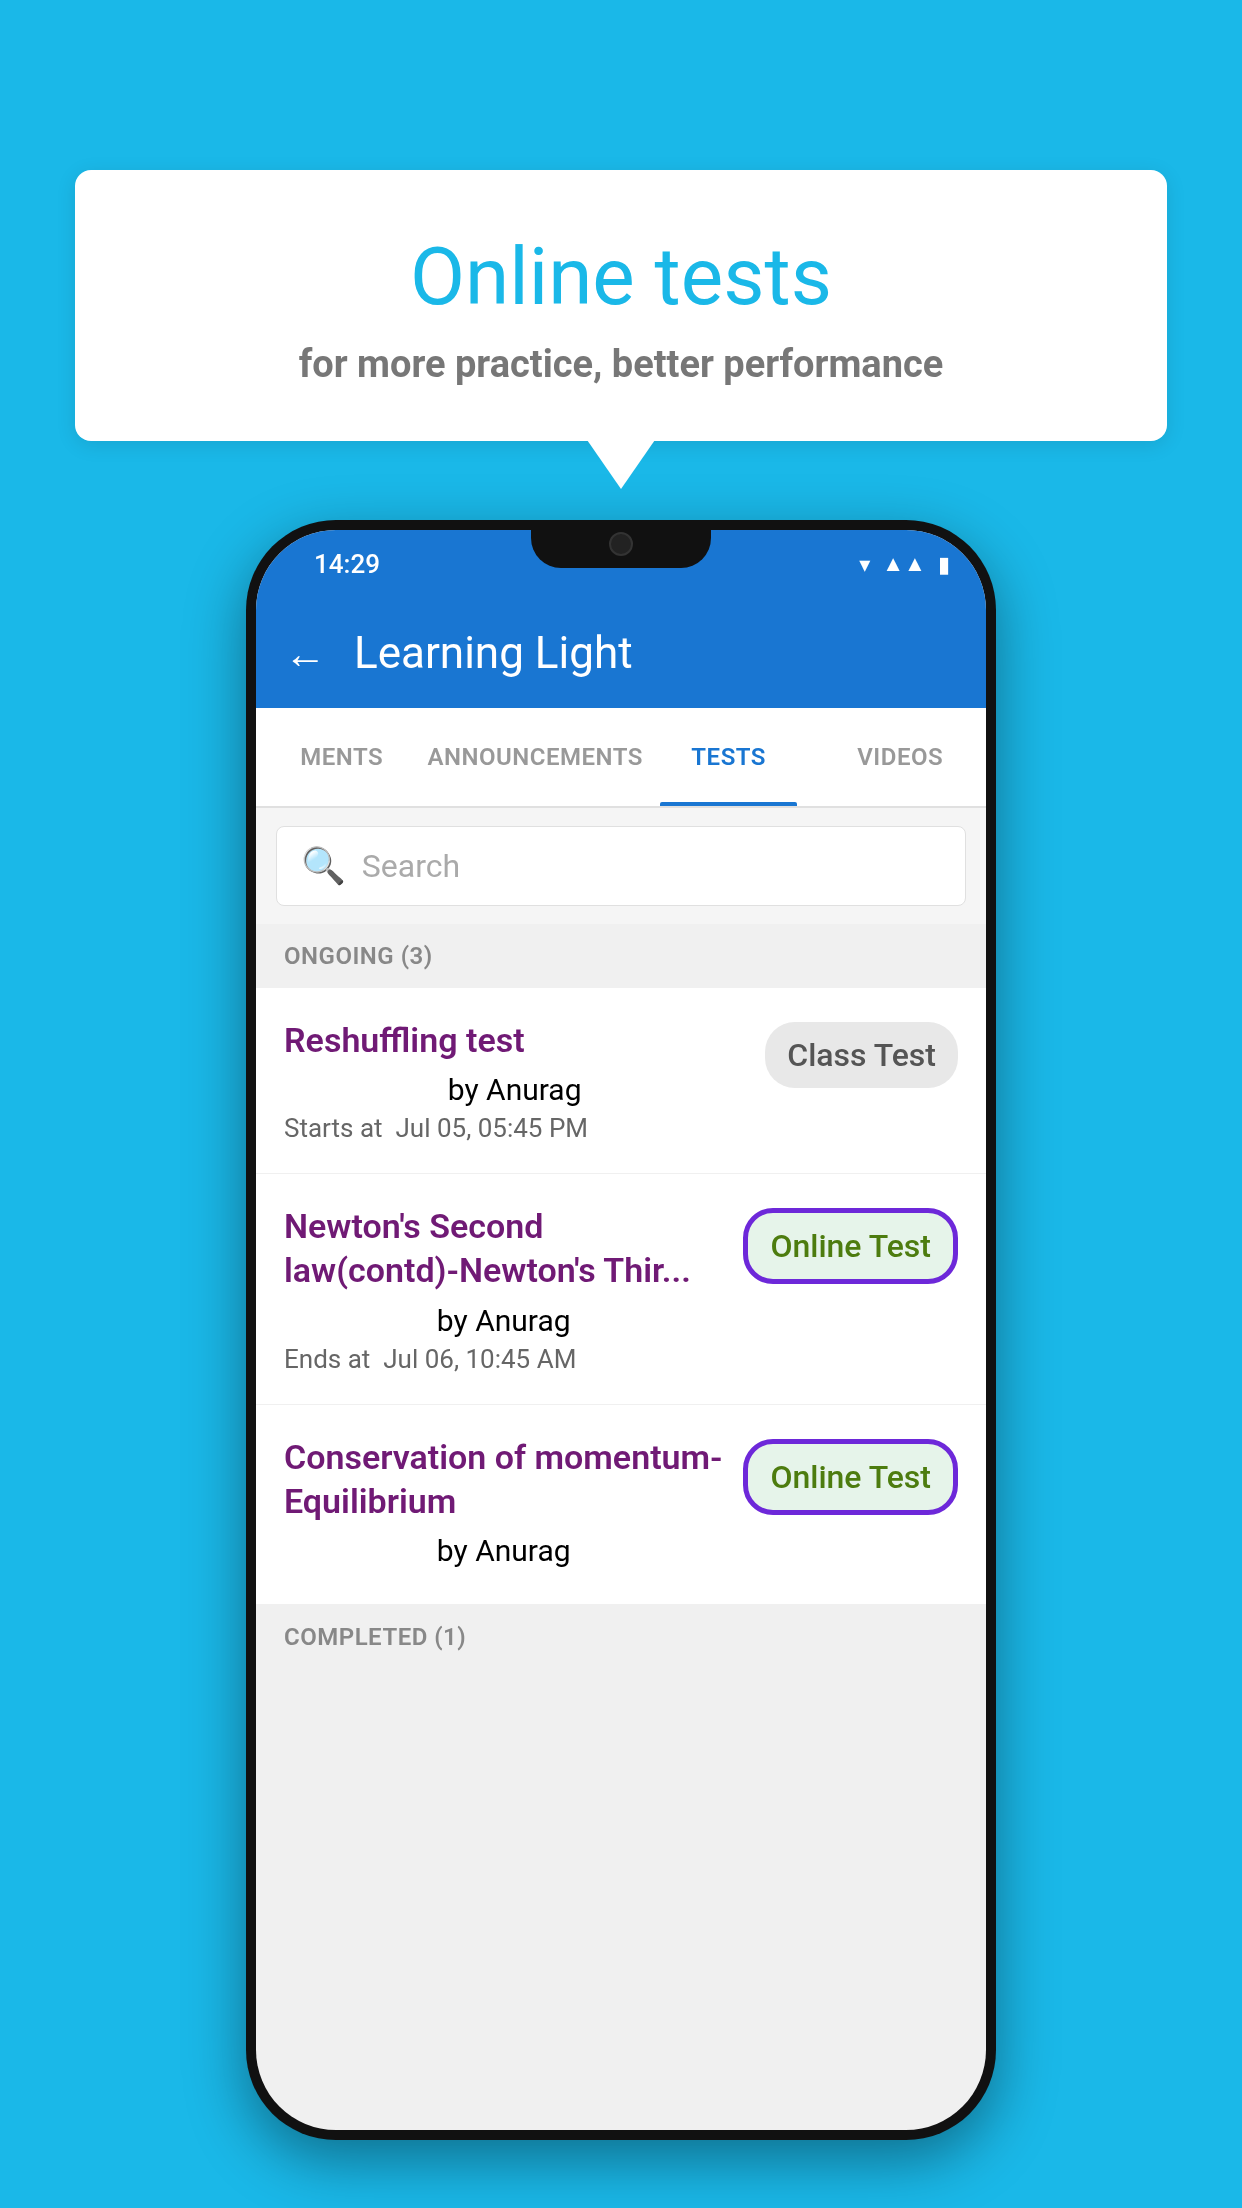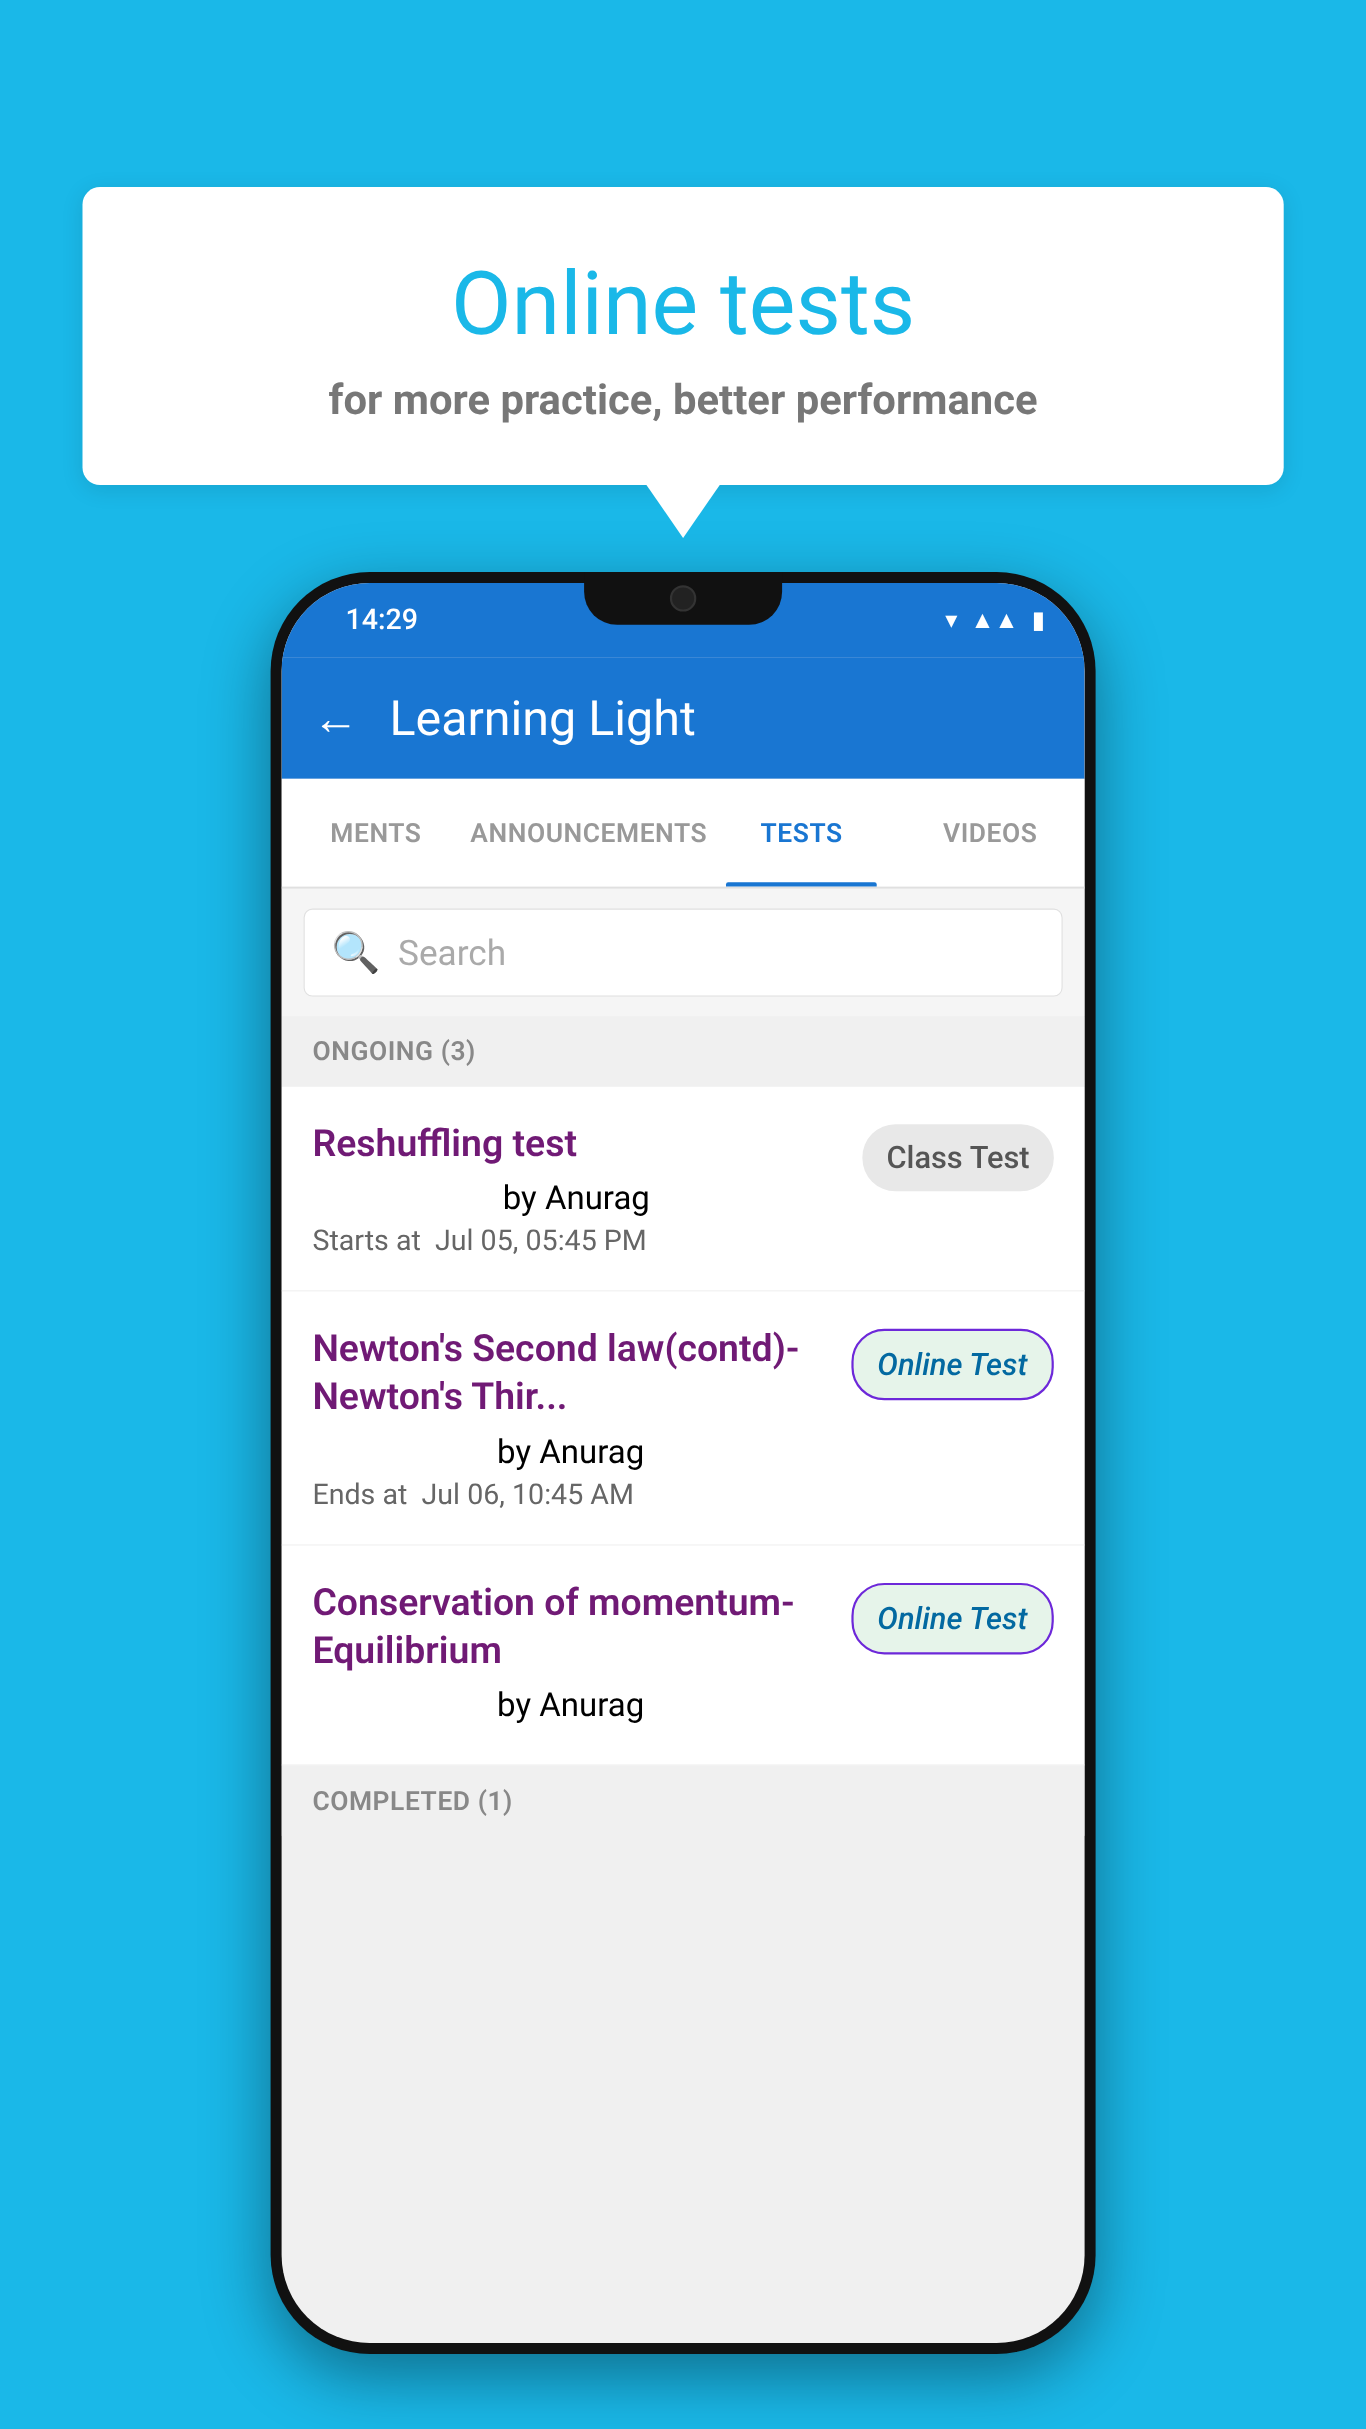--- a/index.html
+++ b/index.html
@@ -270,37 +270,36 @@
     }
 
     .test-date {
       font-size: 26px;
       color: #666;
     }
 
     .test-badge {
       padding: 14px 22px;
       border-radius: 30px;
-      font-size: 28px;
+      font-size: 32px;
       font-weight: 500;
       white-space: nowrap;
       margin-top: 4px;
       flex-shrink: 0;
     }
 
     .badge-class {
       background: #e8e8e8;
       color: #555;
     }
 
     .badge-online {
       background: #e6f4ea;
-      color: #0369a1;
-      border: 2px solid #6d28d9;
-      font-style: italic;
+      color: #4d7c0f;
+      border: 5px solid #6d28d9;
     }
 
     
     .completed-section {
       background: #f0f0f0;
       padding: 18px 28px;
       font-size: 24px;
       font-weight: 600;
       color: #888;
       letter-spacing: 0.5px;

